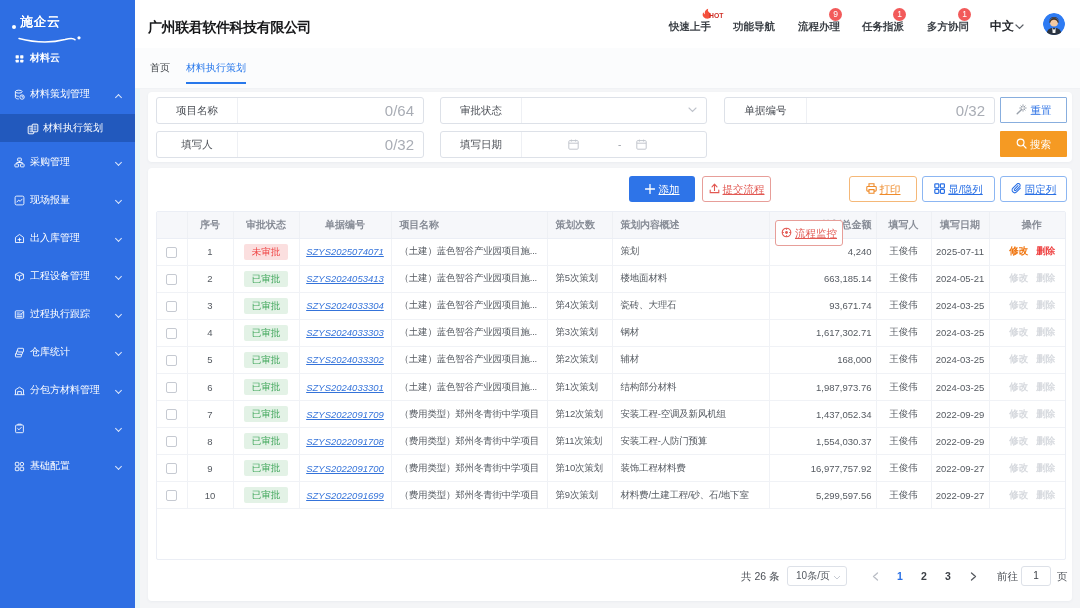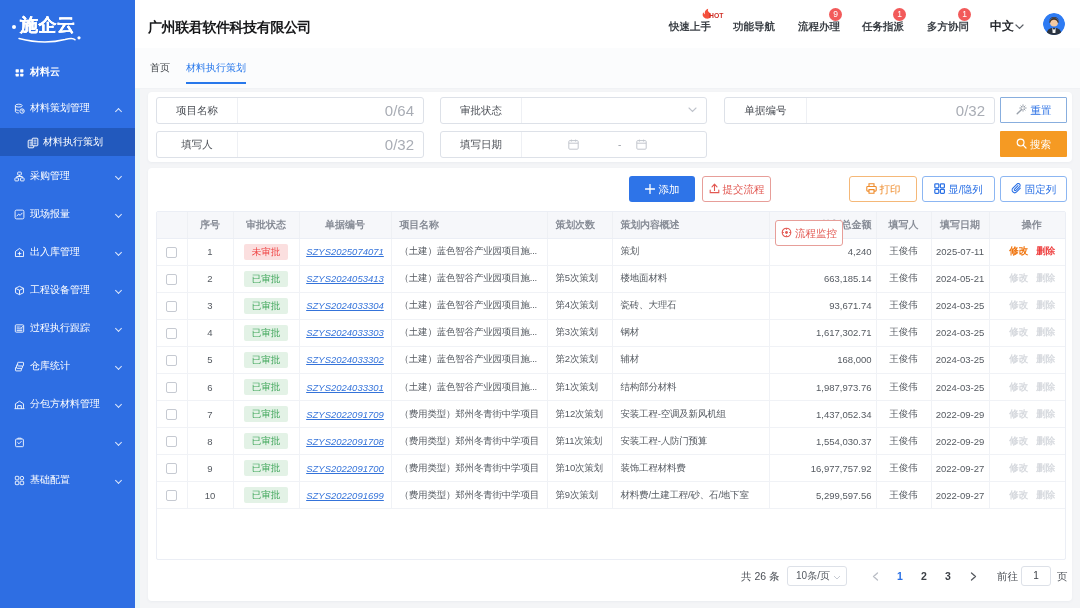--- a/index.html
+++ b/index.html
@@ -1,23 +1,23 @@
 <!DOCTYPE html>
 <html lang="zh"><head>
 <meta charset="utf-8">
 <style>
 * { margin:0; padding:0; box-sizing:border-box; }
 html,body { width:1080px; height:608px; overflow:hidden; background:#f4f5f7; font-family:"Liberation Sans",sans-serif; }
 
 .sidebar { position:absolute; left:0; top:0; width:135px; height:608px; background:#2e6ee3; z-index:5; }
 .logo { position:absolute; left:0; top:13px; width:135px; color:#fff; }
-.logo .txt { position:absolute; left:20px; top:0; font-size:18px; font-weight:bold; letter-spacing:0.5px; text-shadow:0 0 0.6px #fff, 0 0 0.6px #fff; }
+.logo .txt { position:absolute; left:20px; top:0; font-size:13px; font-weight:normal; letter-spacing:0.5px; text-shadow:0 0 0.6px #fff, 0 0 0.6px #fff; }
 .logo .dot0 { position:absolute; left:12px; top:12px; width:4px; height:4px; background:#fff; border-radius:50%; }
 .logo svg.swoosh { position:absolute; left:17px; top:21px; }
-.menu { position:absolute; left:0; top:54px; width:135px; }
+.menu { position:absolute; left:0; top:40px; width:135px; }
 .mi { position:relative; height:38px; line-height:38px; color:#fff; font-size:10px; white-space:nowrap; }
 .mi .ic { position:absolute; left:14px; top:13.5px; width:11px; height:11px; }
 .mi .tx { position:absolute; left:30px; top:0; }
 .mi .arr { position:absolute; right:14px; top:17px; width:5px; height:5px; border-right:1.2px solid #dfe7fa; border-bottom:1.2px solid #dfe7fa; transform:rotate(45deg); }
 .mi .arr.up { transform:rotate(225deg); top:18.5px; }
 .mi.sub { height:28px; line-height:28px; margin:2px 0 1px; }
 .mi.sub .ic { left:27px; top:8.5px; width:12px; height:12px; }
 .mi.sub .tx { left:43px; }
 .mi.active { background:#2259bd; }
 
@@ -37,21 +37,21 @@
 .fpanel { position:absolute; left:148px; top:92px; width:924px; height:70px; background:#fff; border-radius:4px; box-shadow:0 1px 3px rgba(60,80,120,0.05); }
 .mpanel { position:absolute; left:148px; top:168px; width:924px; height:433px; background:#fff; border-radius:4px; box-shadow:0 1px 3px rgba(60,80,120,0.05); }
 
 .fg { position:absolute; height:27px; border:1px solid #dde1e8; border-radius:3px; background:#fff; }
 .fg .lab { position:absolute; top:0; line-height:25px; font-size:10.5px; color:#4c5057; text-align:center; border-right:1px solid #eef0f4; }
 .fg .cnt { position:absolute; right:9px; top:0; line-height:25px; font-size:15px; color:#a9adb5; }
 .fbtn { position:absolute; width:67px; height:26px; border-radius:1px; font-size:10.5px; line-height:24px; text-align:center; }
 .reset { border:1px solid #88aede; color:#2a70e5; background:#fff; }
 .search { background:#f59a23; color:#fff; line-height:26px; }
 
-.abtn { position:absolute; top:0; height:26px; z-index:1; border-radius:3px; font-size:10.5px; line-height:24px; text-align:center; background:#fff; }
+.abtn { position:absolute; top:0; height:26px; z-index:1; border-radius:3px; font-size:10.5px; line-height:24px; text-align:center; background:#fff;text-decoration:underline; }
 
 .twrap { position:absolute; left:8px; top:43px; width:910px; height:349px; border:1px solid #ebeef5; border-radius:2px; }
 table { border-collapse:collapse; table-layout:fixed; width:908px; font-size:9.5px; color:#555a61; }
 th { height:26px; background:#f6f7fa; color:#878c96; font-weight:bold; font-size:10px; border-right:1px solid #eef0f4; border-bottom:1px solid #ebeef5; padding:0; }
 td { height:27.1px; border-right:1px solid #f0f2f6; border-bottom:1px solid #f0f2f6; padding:0 8px; white-space:nowrap; overflow:hidden; }
 td.c, th.c { text-align:center; padding:0; }
 td.r { text-align:right; padding-right:4px; }
 th.l, td.l { text-align:left; padding-left:8px; letter-spacing:-0.2px; }
 th:last-child, td:last-child { border-right:none; }
 a.doc { color:#3473da; text-decoration:underline;font-style:italic; }

